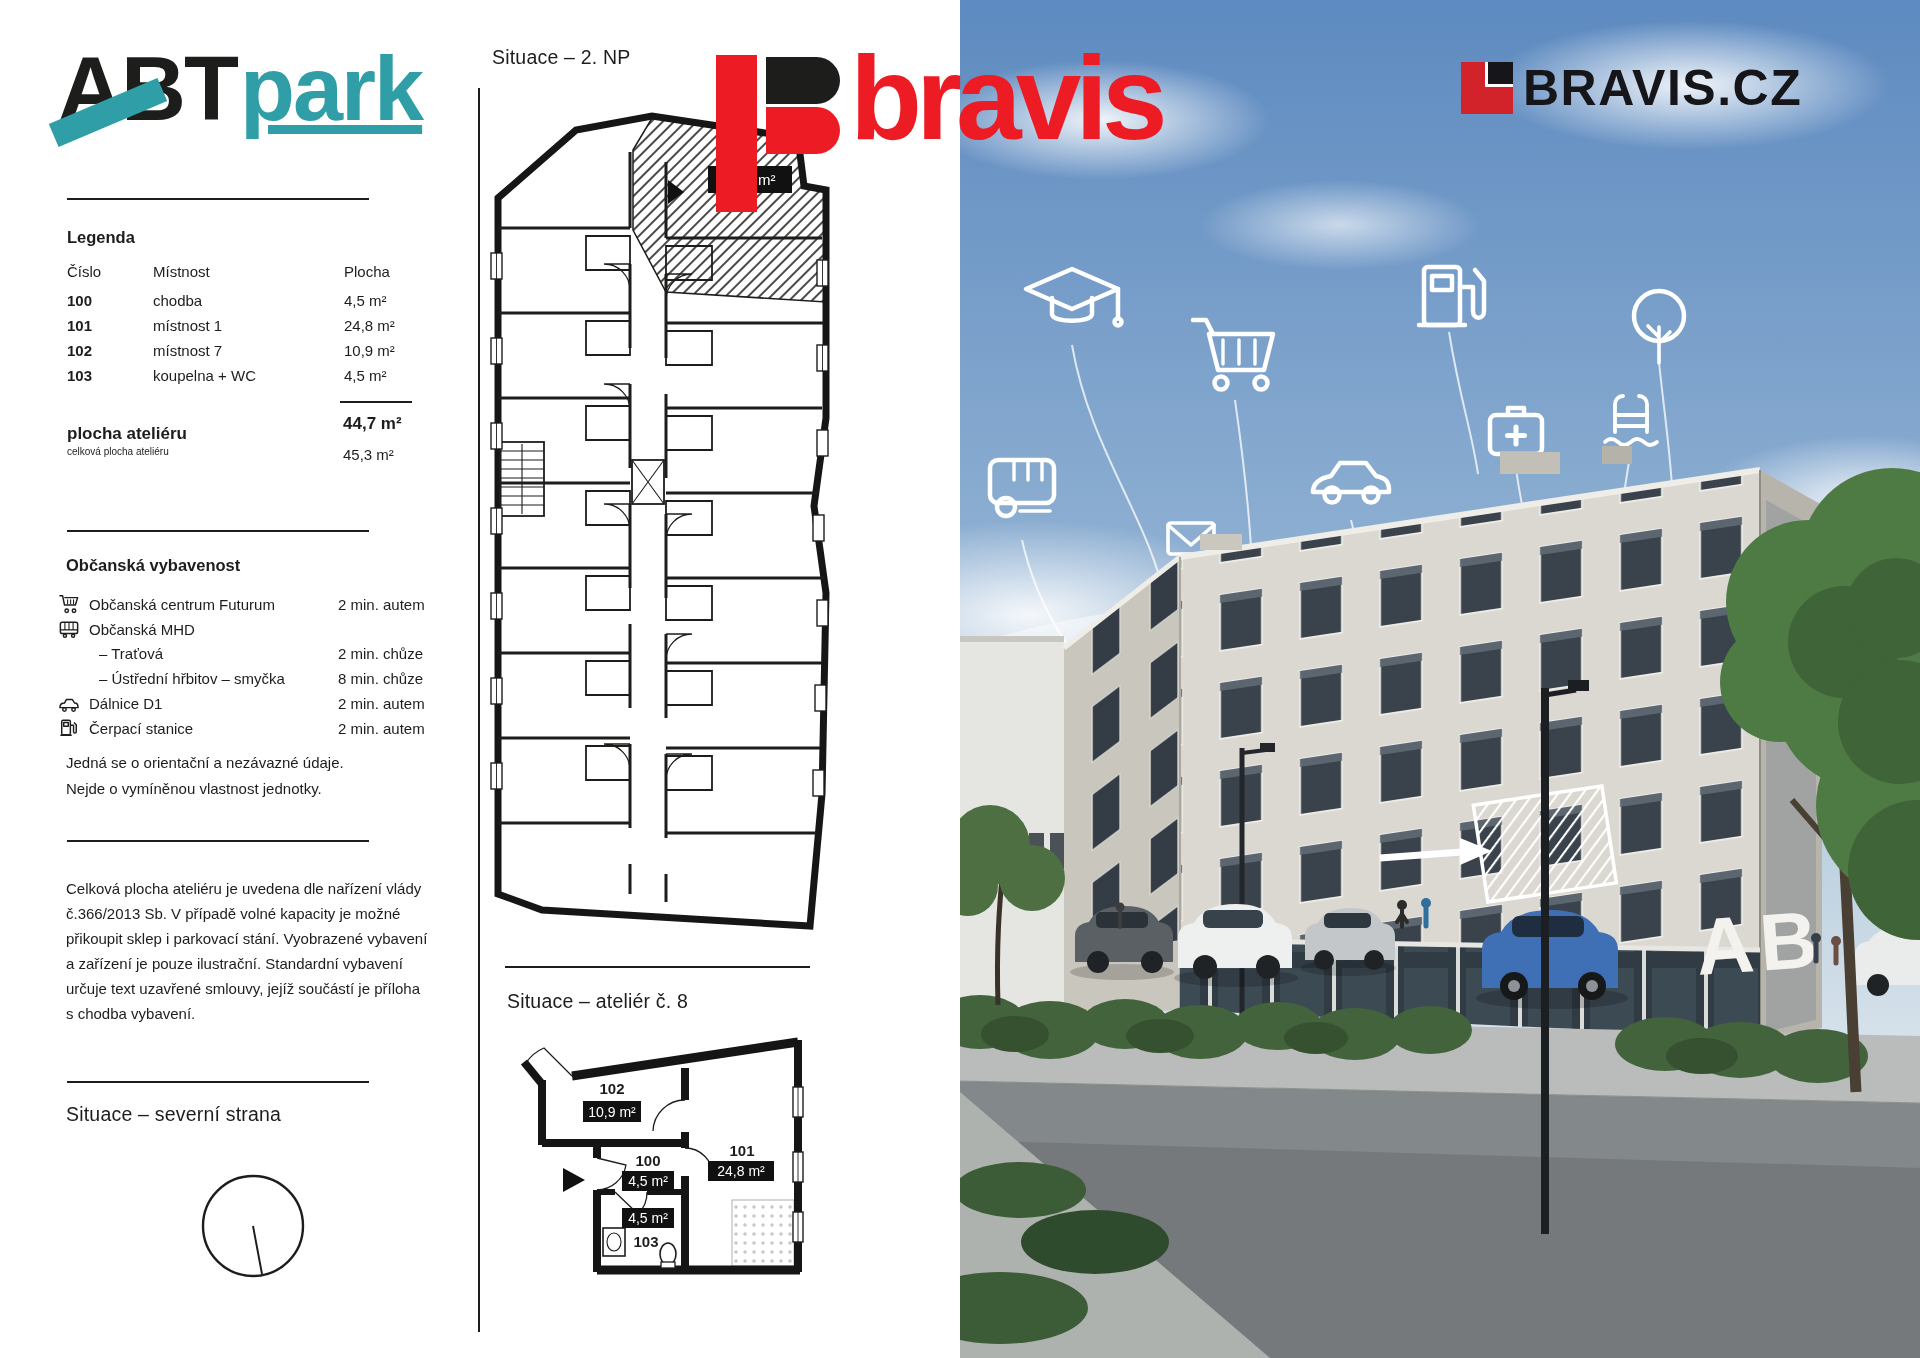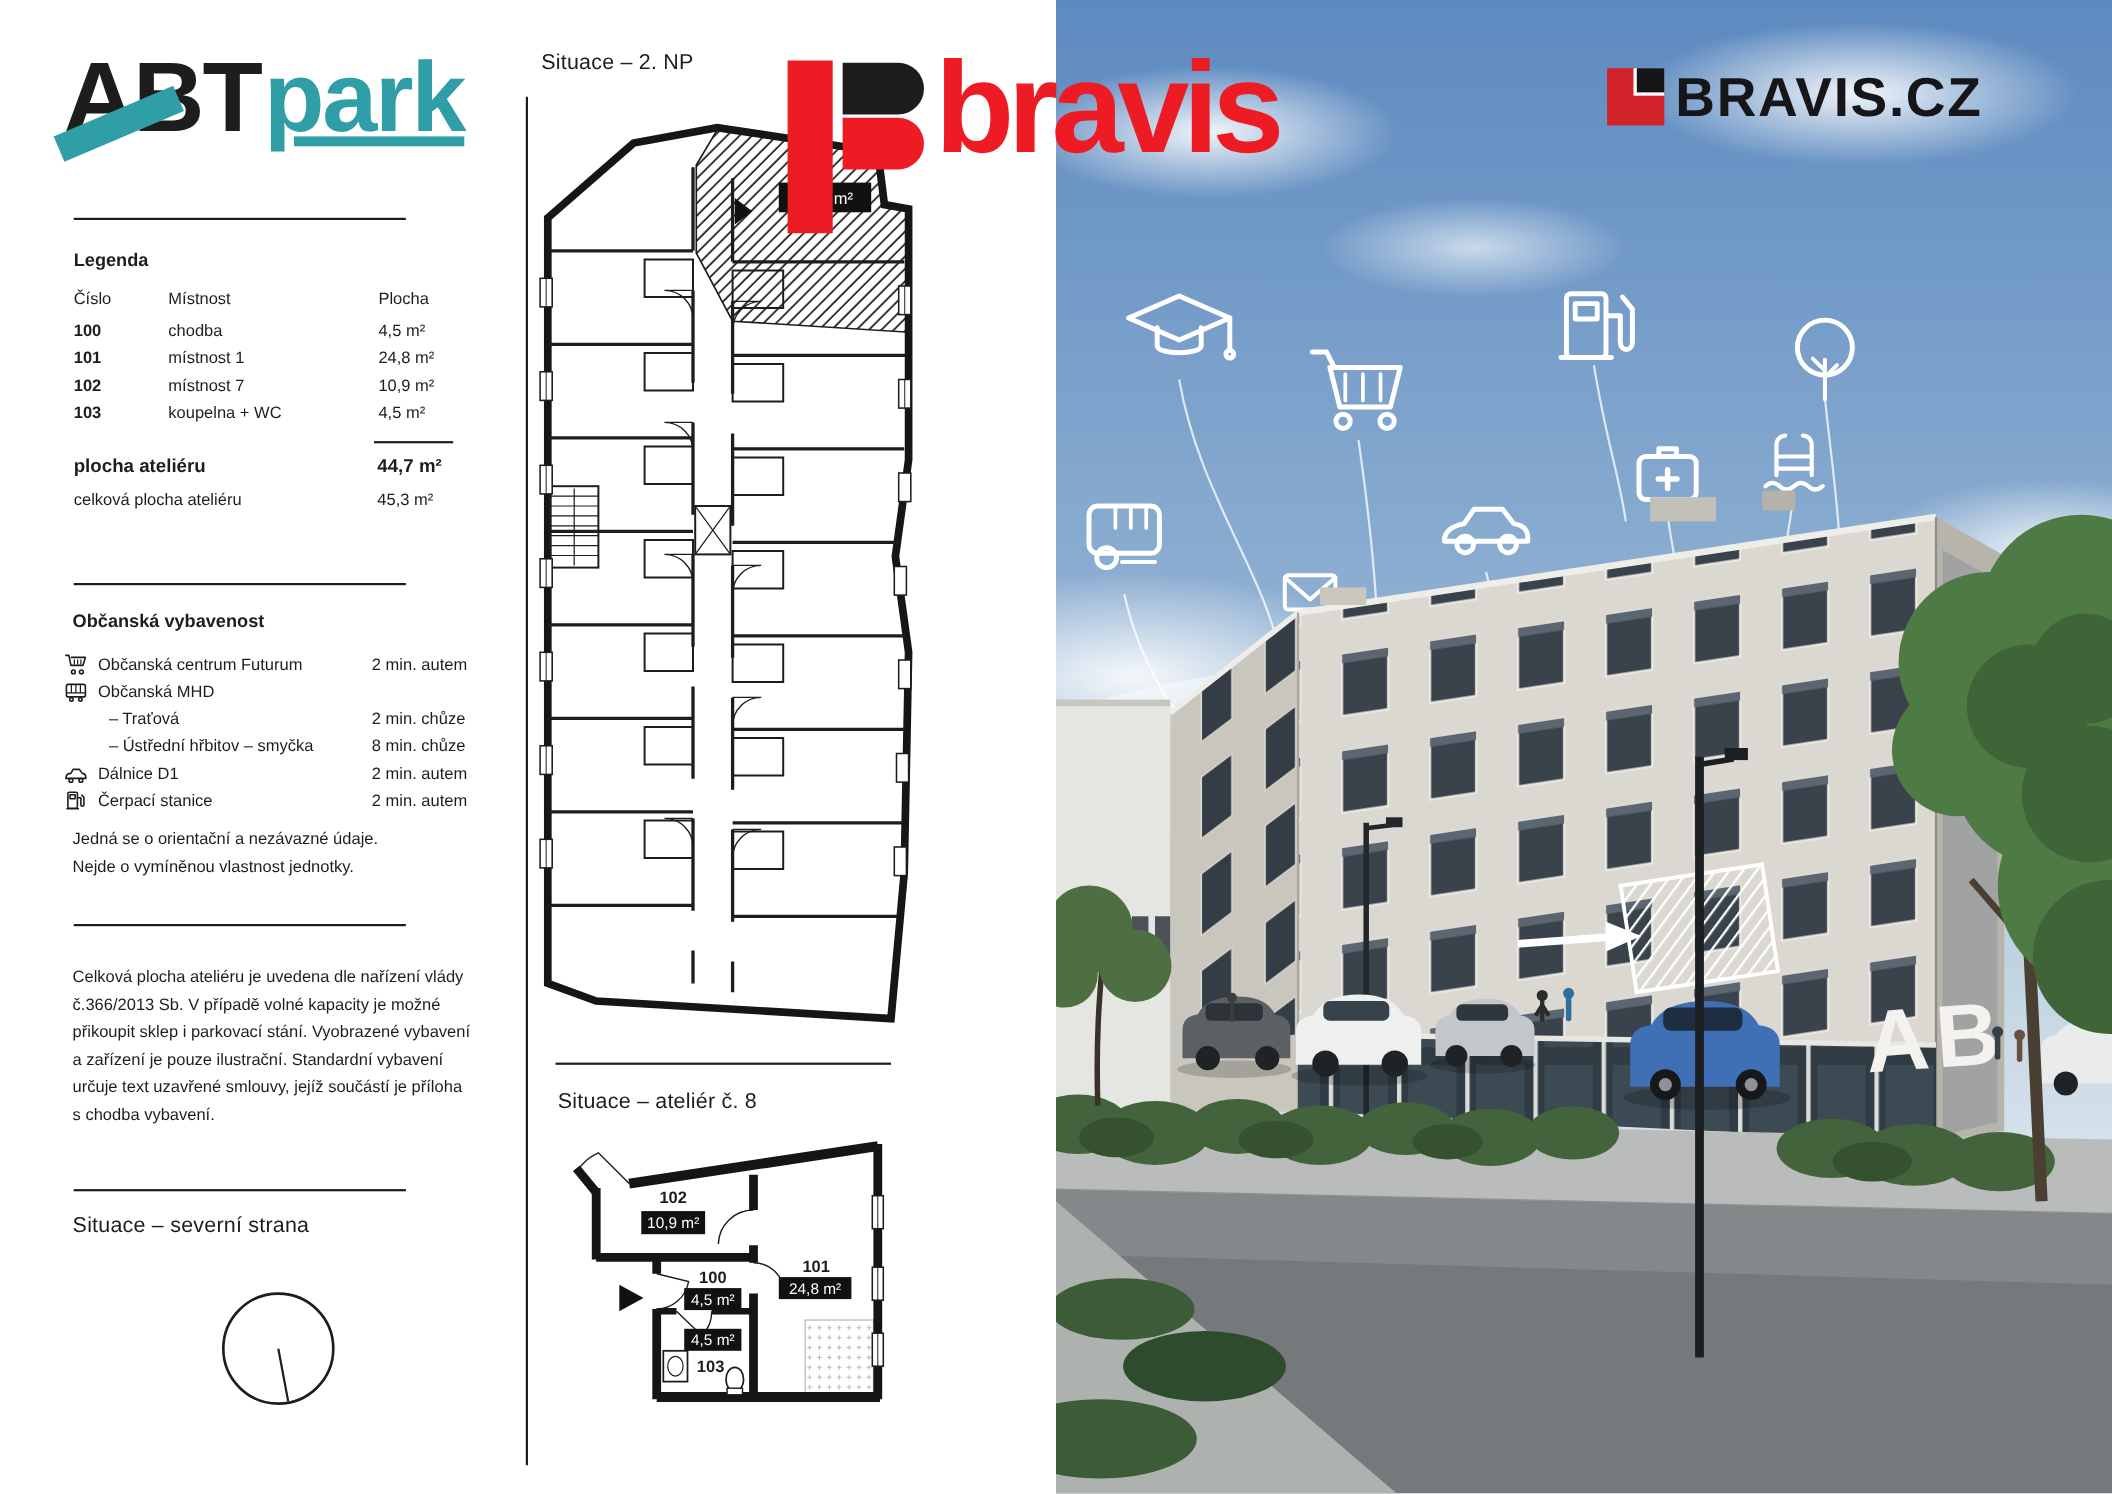--- a/index.html
+++ b/index.html
@@ -17,21 +17,21 @@
   .abt-logo .park{color:#2f9ea6;margin-left:3px;text-decoration:underline;}
   .logo-slash{position:absolute;left:-9px;top:56px;width:118px;height:25px;background:#2f9ea6;
               transform:rotate(-23deg);}
 
   
   .legend{position:absolute;left:67px;top:228px;width:360px;font-size:15px;}
   .legend .title{font-size:16.5px;font-weight:bold;margin-bottom:12px;}
   .lgrid{display:grid;grid-template-columns:86px 191px 83px;line-height:25px;}
   .lgrid .hd{font-weight:normal;padding-bottom:4px;}
   .lgrid .num{font-weight:bold;}
-  .sum-label{position:absolute;left:67px;font-size:15px;}
+  .sum-label{position:absolute;left:67px;font-size:10px;}
   .sum-value{position:absolute;left:343px;font-size:15px;}
   .bold17{font-size:17px !important;font-weight:bold;}
 
   
   .amen-title{position:absolute;left:66px;top:556px;font-size:16.5px;font-weight:bold;}
   .amen{position:absolute;left:58px;top:592px;width:390px;font-size:15px;}
   .am-row{position:relative;height:24.8px;display:flex;align-items:center;}
   .am-ic{width:24px;height:20px;margin-right:7px;flex:none;}
   .am-ic svg{display:block;}
   .am-label{white-space:nowrap;}
@@ -91,21 +91,21 @@
       <div>10,9 m²</div>
 
       <div class="num">103</div>
       <div>koupelna + WC</div>
       <div>4,5 m²</div>
     </div>
   </div>
 
   <div class="rule" style="left:340px;top:401px;width:72px;"></div>
 
-  <div class="sum-label bold17" style="top:414px;">plocha ateliéru</div>
+  <div class="sum-label bold17" style="top:424px;">plocha ateliéru</div>
   <div class="sum-value bold17" style="top:414px;">44,7 m²</div>
   <div class="sum-label" style="top:446px;">celková plocha ateliéru</div>
   <div class="sum-value" style="top:446px;text-align:right;">45,3 m²</div>
 
   <div class="rule" style="left:67px;top:530px;width:302px;"></div>
 
   <div class="amen-title">Občanská vybavenost</div>
 
   <div class="amen">
     <div class="am-row">

